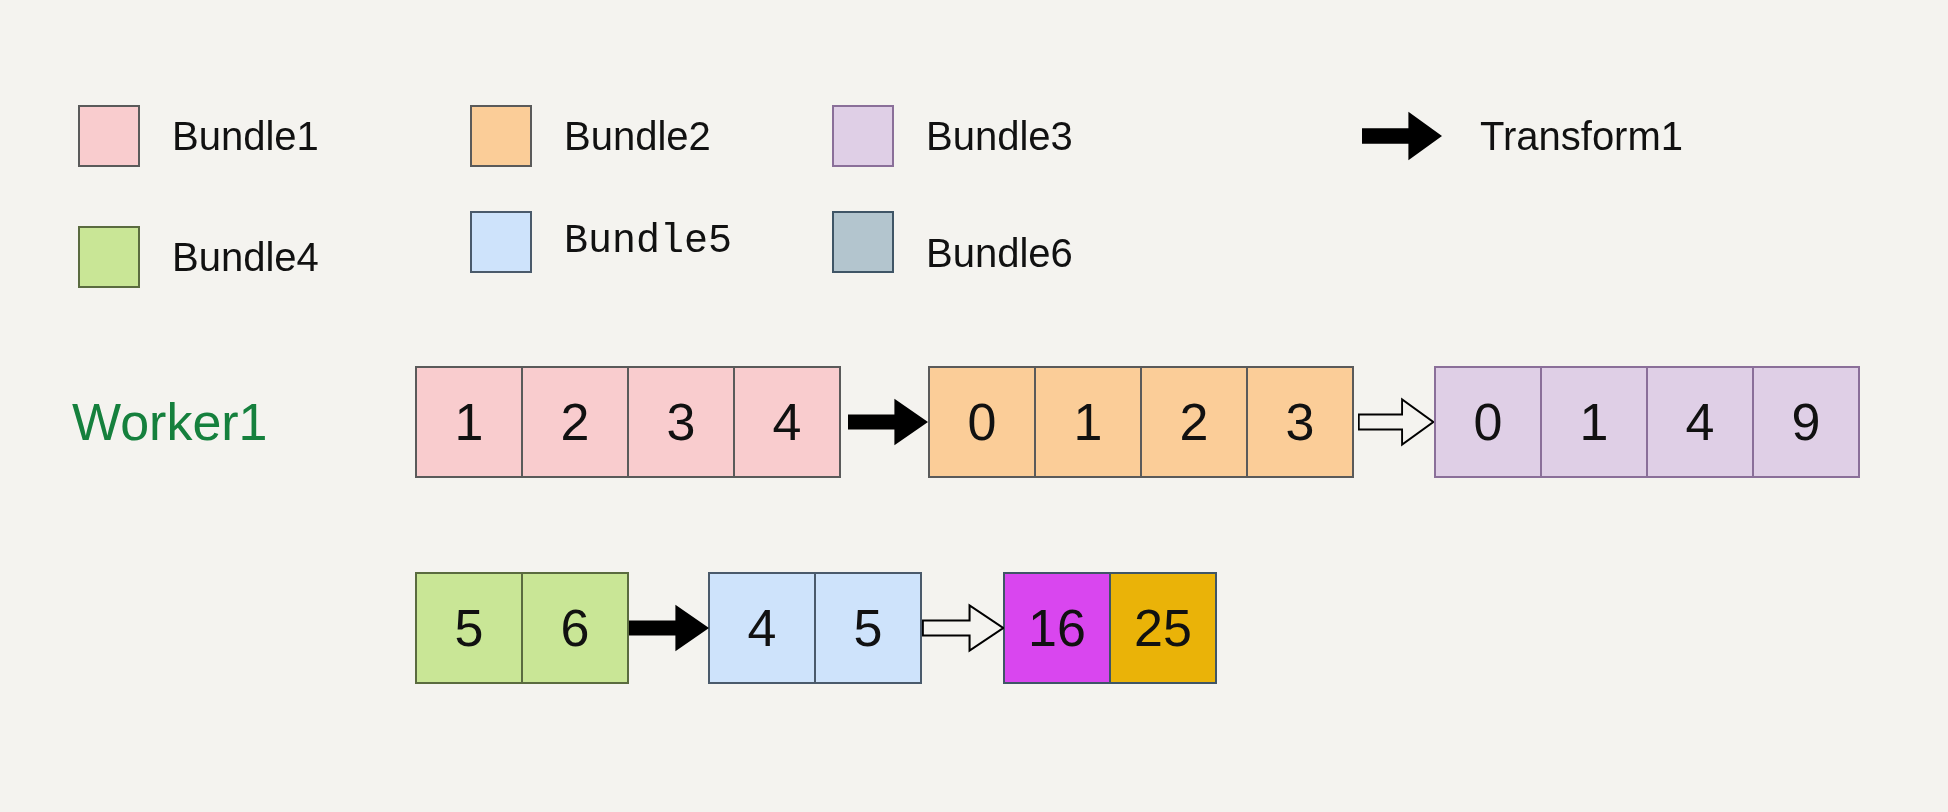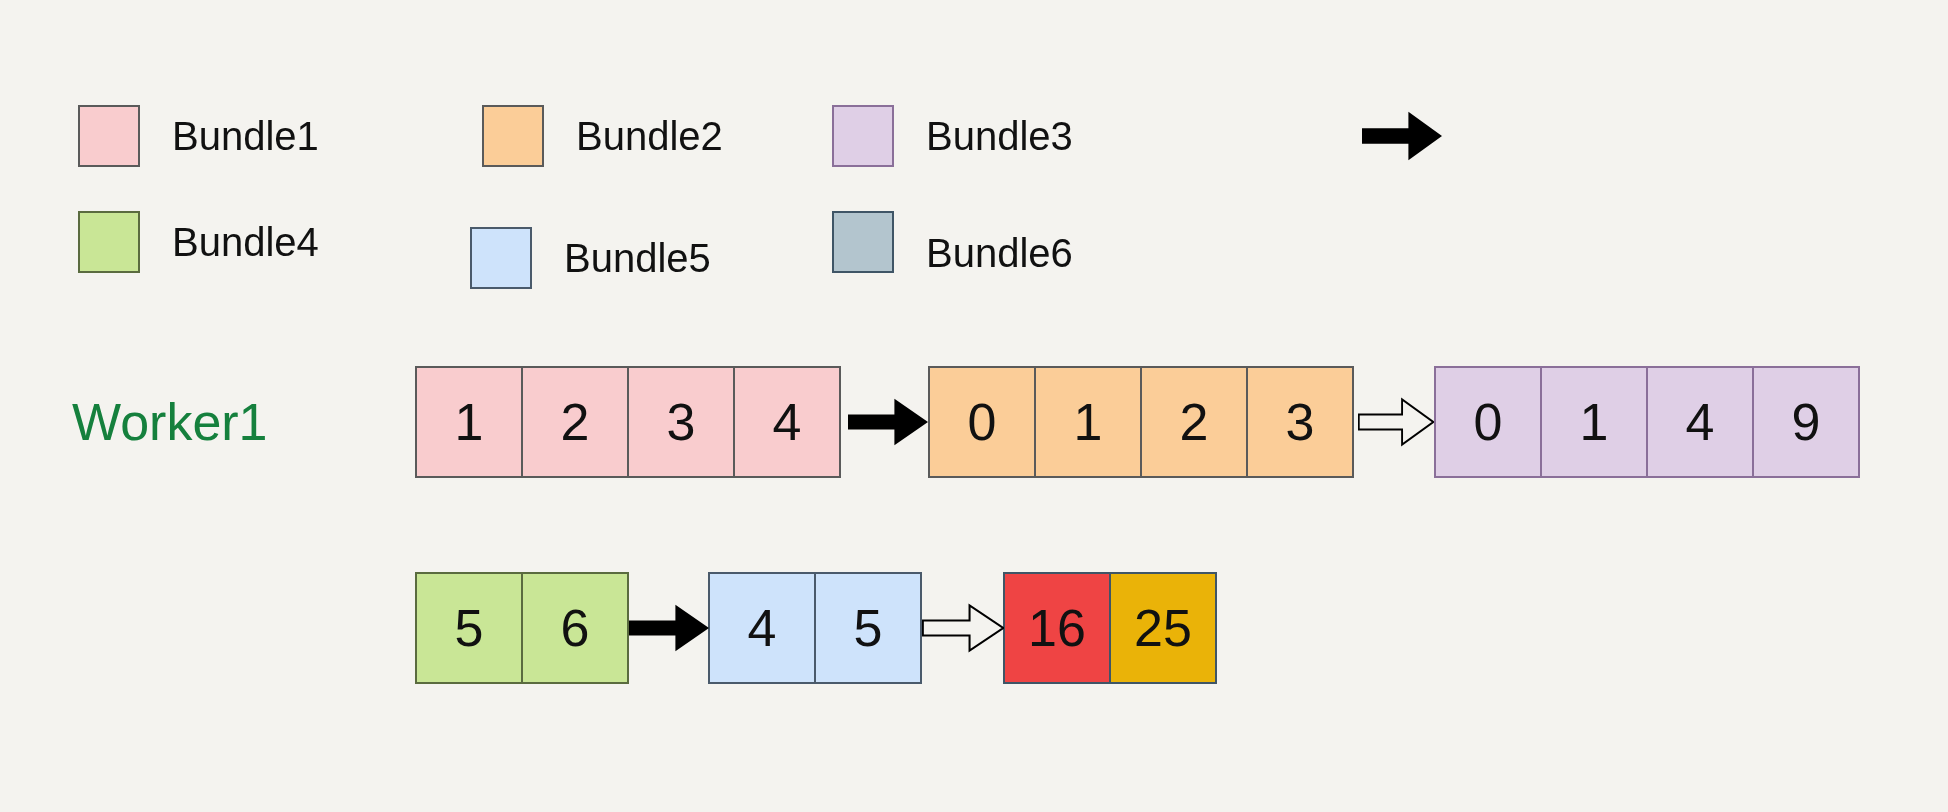--- a/index.html
+++ b/index.html
@@ -113,40 +113,41 @@
 </head>
 <body style="background: rgb(244, 243, 239);">
 
 <div id="canvas">
 
   <div id="legend">
       <div class="legend-item" style="left: 78px; top: 105px;">
         <div class="legend-swatch" style="background: rgb(249, 204, 206); border-color: rgb(90, 90, 90);"></div>
         <span class="legend-label">Bundle1</span>
       </div>
-      <div class="legend-item" style="left: 482px; top: 105px;">
+      <div class="legend-item" style="left: 470px; top: 105px;">
         <div class="legend-swatch" style="background: rgb(251, 205, 152); border-color: rgb(90, 90, 90);"></div>
         <span class="legend-label">Bundle2</span>
       </div>
       <div class="legend-item" style="left: 832px; top: 105px;">
         <div class="legend-swatch" style="background: rgb(223, 207, 230); border-color: rgb(138, 111, 153);"></div>
         <span class="legend-label">Bundle3</span>
       </div>
       <div class="legend-item" style="left: 1362px; top: 105px;">
         <div class="legend-arrow-wrap">
           <svg width="80" height="52" viewBox="0 0 100 60" preserveAspectRatio="none">
             <path d="M0,21 L58,21 L58,2 L100,30 L58,58 L58,39 L0,39 Z" fill="#000000"></path>
           </svg>
         </div>
-      </div>
-      <div class="legend-item" style="left: 78px; top: 211px;">
+        <span class="legend-label">Transform1</span>
+      </div>
+      <div class="legend-item" style="left: 78px; top: 226px;">
         <div class="legend-swatch" style="background: rgb(201, 230, 150); border-color: rgb(90, 107, 63);"></div>
         <span class="legend-label">Bundle4</span>
       </div>
-      <div class="legend-item" style="left: 470px; top: 227px;">
+      <div class="legend-item" style="left: 470px; top: 211px; font-family: Liberation Mono, monospace;">
         <div class="legend-swatch" style="background: rgb(206, 227, 251); border-color: rgb(74, 90, 107);"></div>
         <span class="legend-label">Bundle5</span>
       </div>
       <div class="legend-item" style="left: 832px; top: 211px; align-items: flex-end;">
         <div class="legend-swatch" style="background: rgb(179, 197, 206); border-color: rgb(63, 85, 102);"></div>
         <span class="legend-label">Bundle6</span>
       </div>
     </div>
 
   <div id="workers">
@@ -184,21 +185,21 @@
       <div class="worker-row" style="top: 572px;">
         <div class="stage" style="left: 415px;">
           <div class="cell" style="background: rgb(201, 230, 150); border-color: rgb(90, 107, 63);">5</div>
           <div class="cell" style="background: rgb(201, 230, 150); border-color: rgb(90, 107, 63);">6</div>
         </div>
         <div class="stage" style="left: 708px;">
           <div class="cell" style="background: rgb(206, 227, 251); border-color: rgb(74, 90, 107);">4</div>
           <div class="cell" style="background: rgb(206, 227, 251); border-color: rgb(74, 90, 107);">5</div>
         </div>
         <div class="stage" style="left: 1003px;">
-          <div class="cell" style="background: #ef4444; border-color: rgb(63, 85, 102);">16</div>
+          <div class="cell" style="background: #d946ef; border-color: rgb(63, 85, 102);">16</div>
           <div class="cell" style="background: #eab308; border-color: rgb(63, 85, 102);">25</div>
         </div>
         <div class="connector" style="left: 629px; width: 80px;">
           <svg width="80" height="50" viewBox="0 0 100 60" preserveAspectRatio="none">
             <path d="M0,21 L58,21 L58,2 L100,30 L58,58 L58,39 L0,39 Z" fill="#000000"></path>
           </svg>
         </div>
         <div class="connector" style="left: 922px; width: 82px;">
           <svg width="82" height="50" viewBox="0 0 100 60" preserveAspectRatio="none">
             <path d="M1,21 L58,21 L58,3 L99,30 L58,57 L58,39 L1,39 Z" fill="#f4f3ef" stroke="#000000" stroke-width="2.5" stroke-linejoin="miter"></path>

